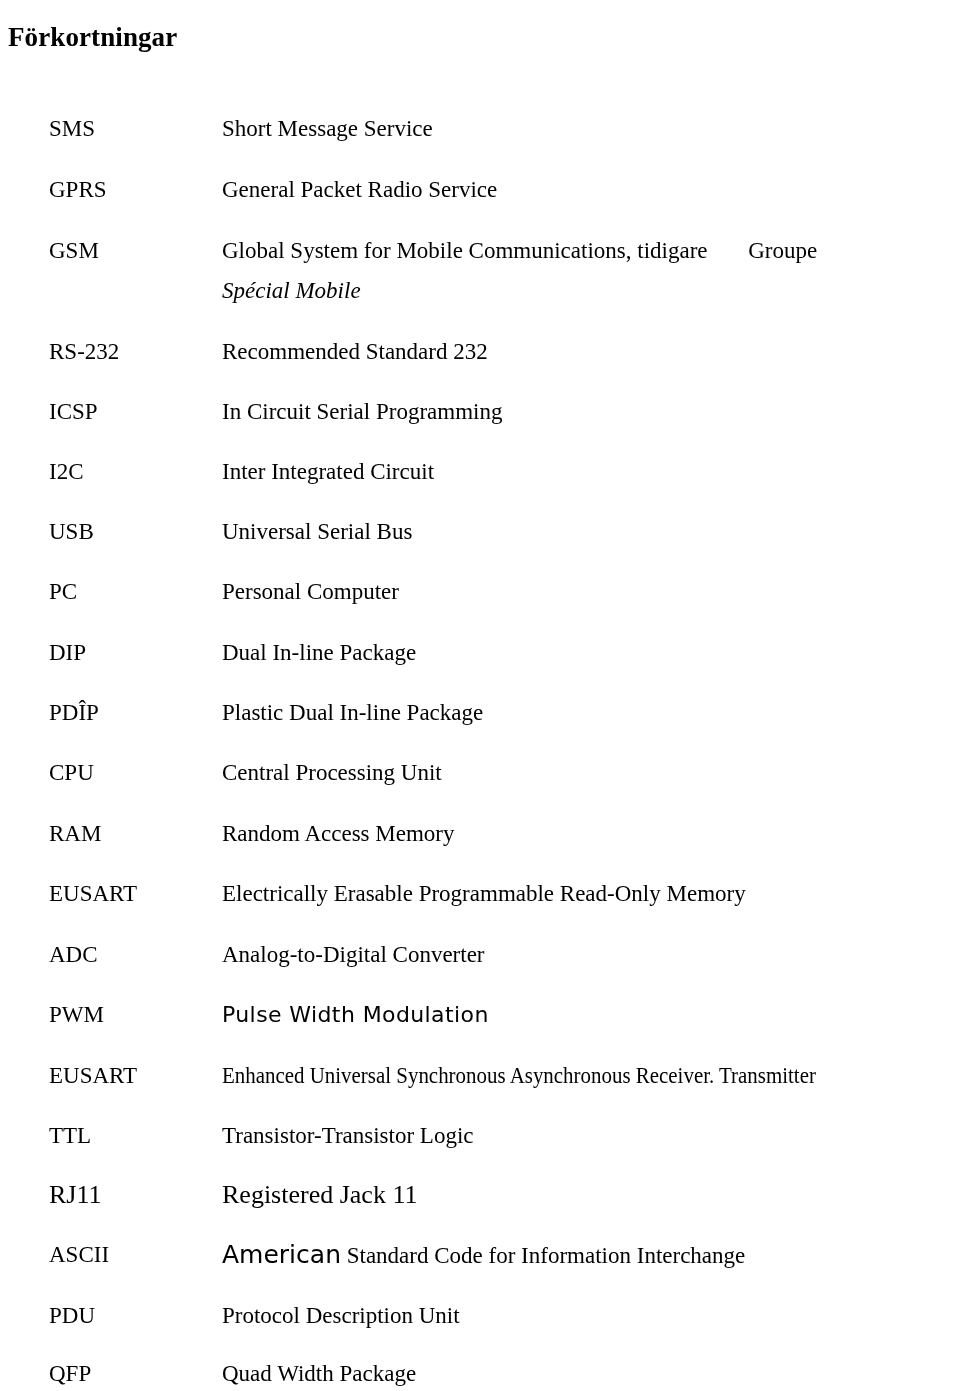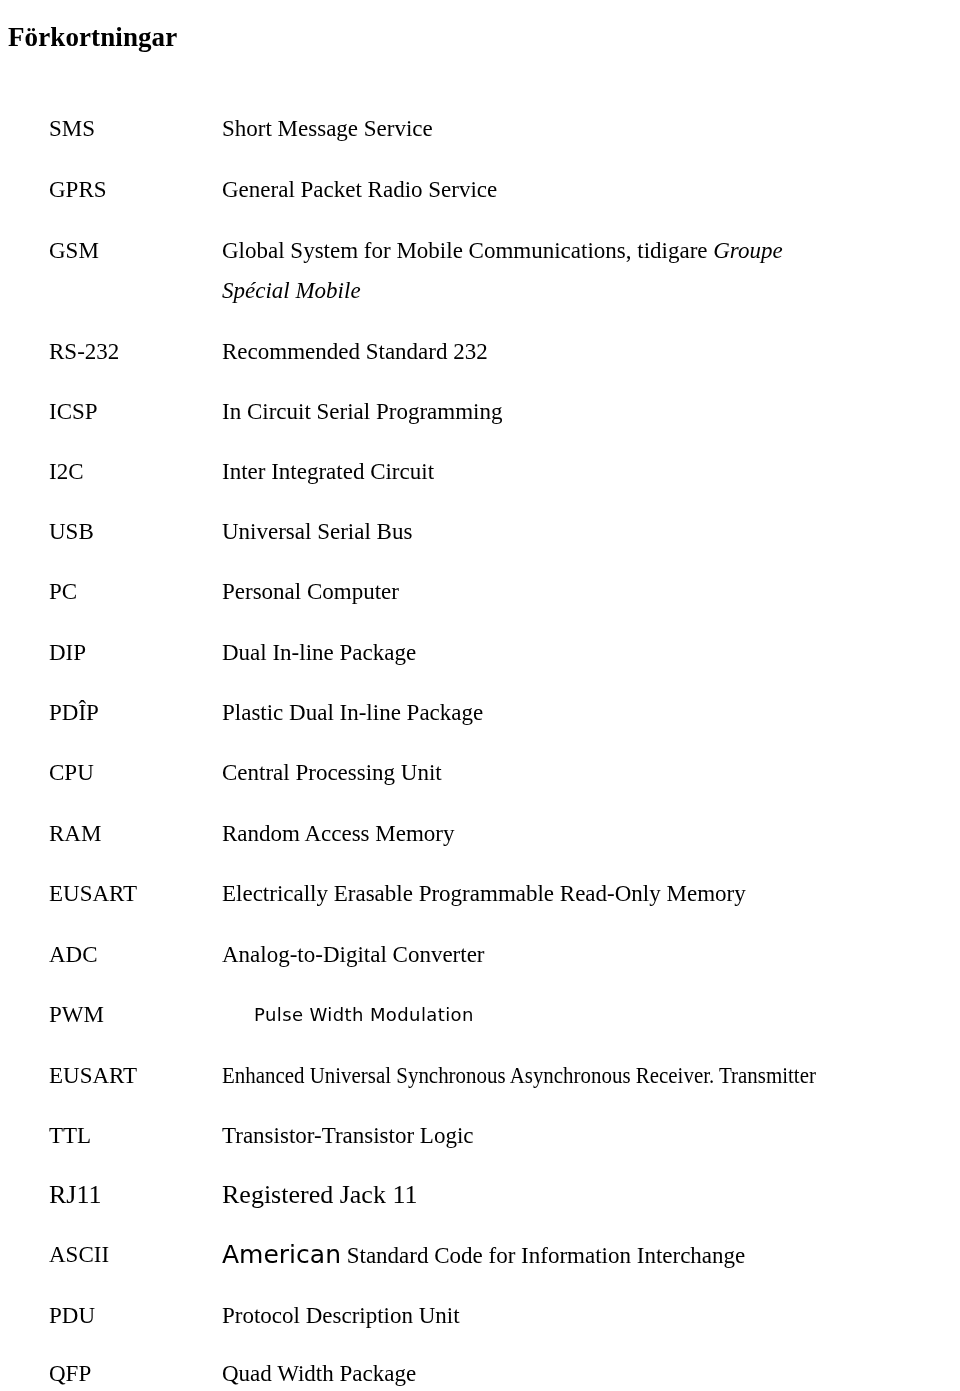--- a/index.html
+++ b/index.html
@@ -68,41 +68,40 @@
     position: absolute;
     left: 222px;
     top: 0;
     font-family: "Liberation Serif", "DejaVu Serif", serif;
     font-size: 23px;
     line-height: 28px;
     white-space: nowrap;
   }
 
   .def .it {
-    font-style: italic;
+    margin-left: 35px;
   }
 
   
   .def-cont {
     position: absolute;
     left: 222px;
     top: 0;
     font-family: "Liberation Serif", "DejaVu Serif", serif;
     font-style: italic;
     font-size: 23px;
     line-height: 28px;
     white-space: nowrap;
   }
 
   
   .def.sans {
     font-family: "DejaVu Sans", "Liberation Sans", sans-serif;
-    font-size: 18px;
+    font-size: 22px;
     letter-spacing: 0.4px;
-    margin-left: 32px;
   }
 
   
   .def .sans-word {
     font-family: "DejaVu Sans", "Liberation Sans", sans-serif;
     font-size: 25px;
   }
 
   
   .term.big,

